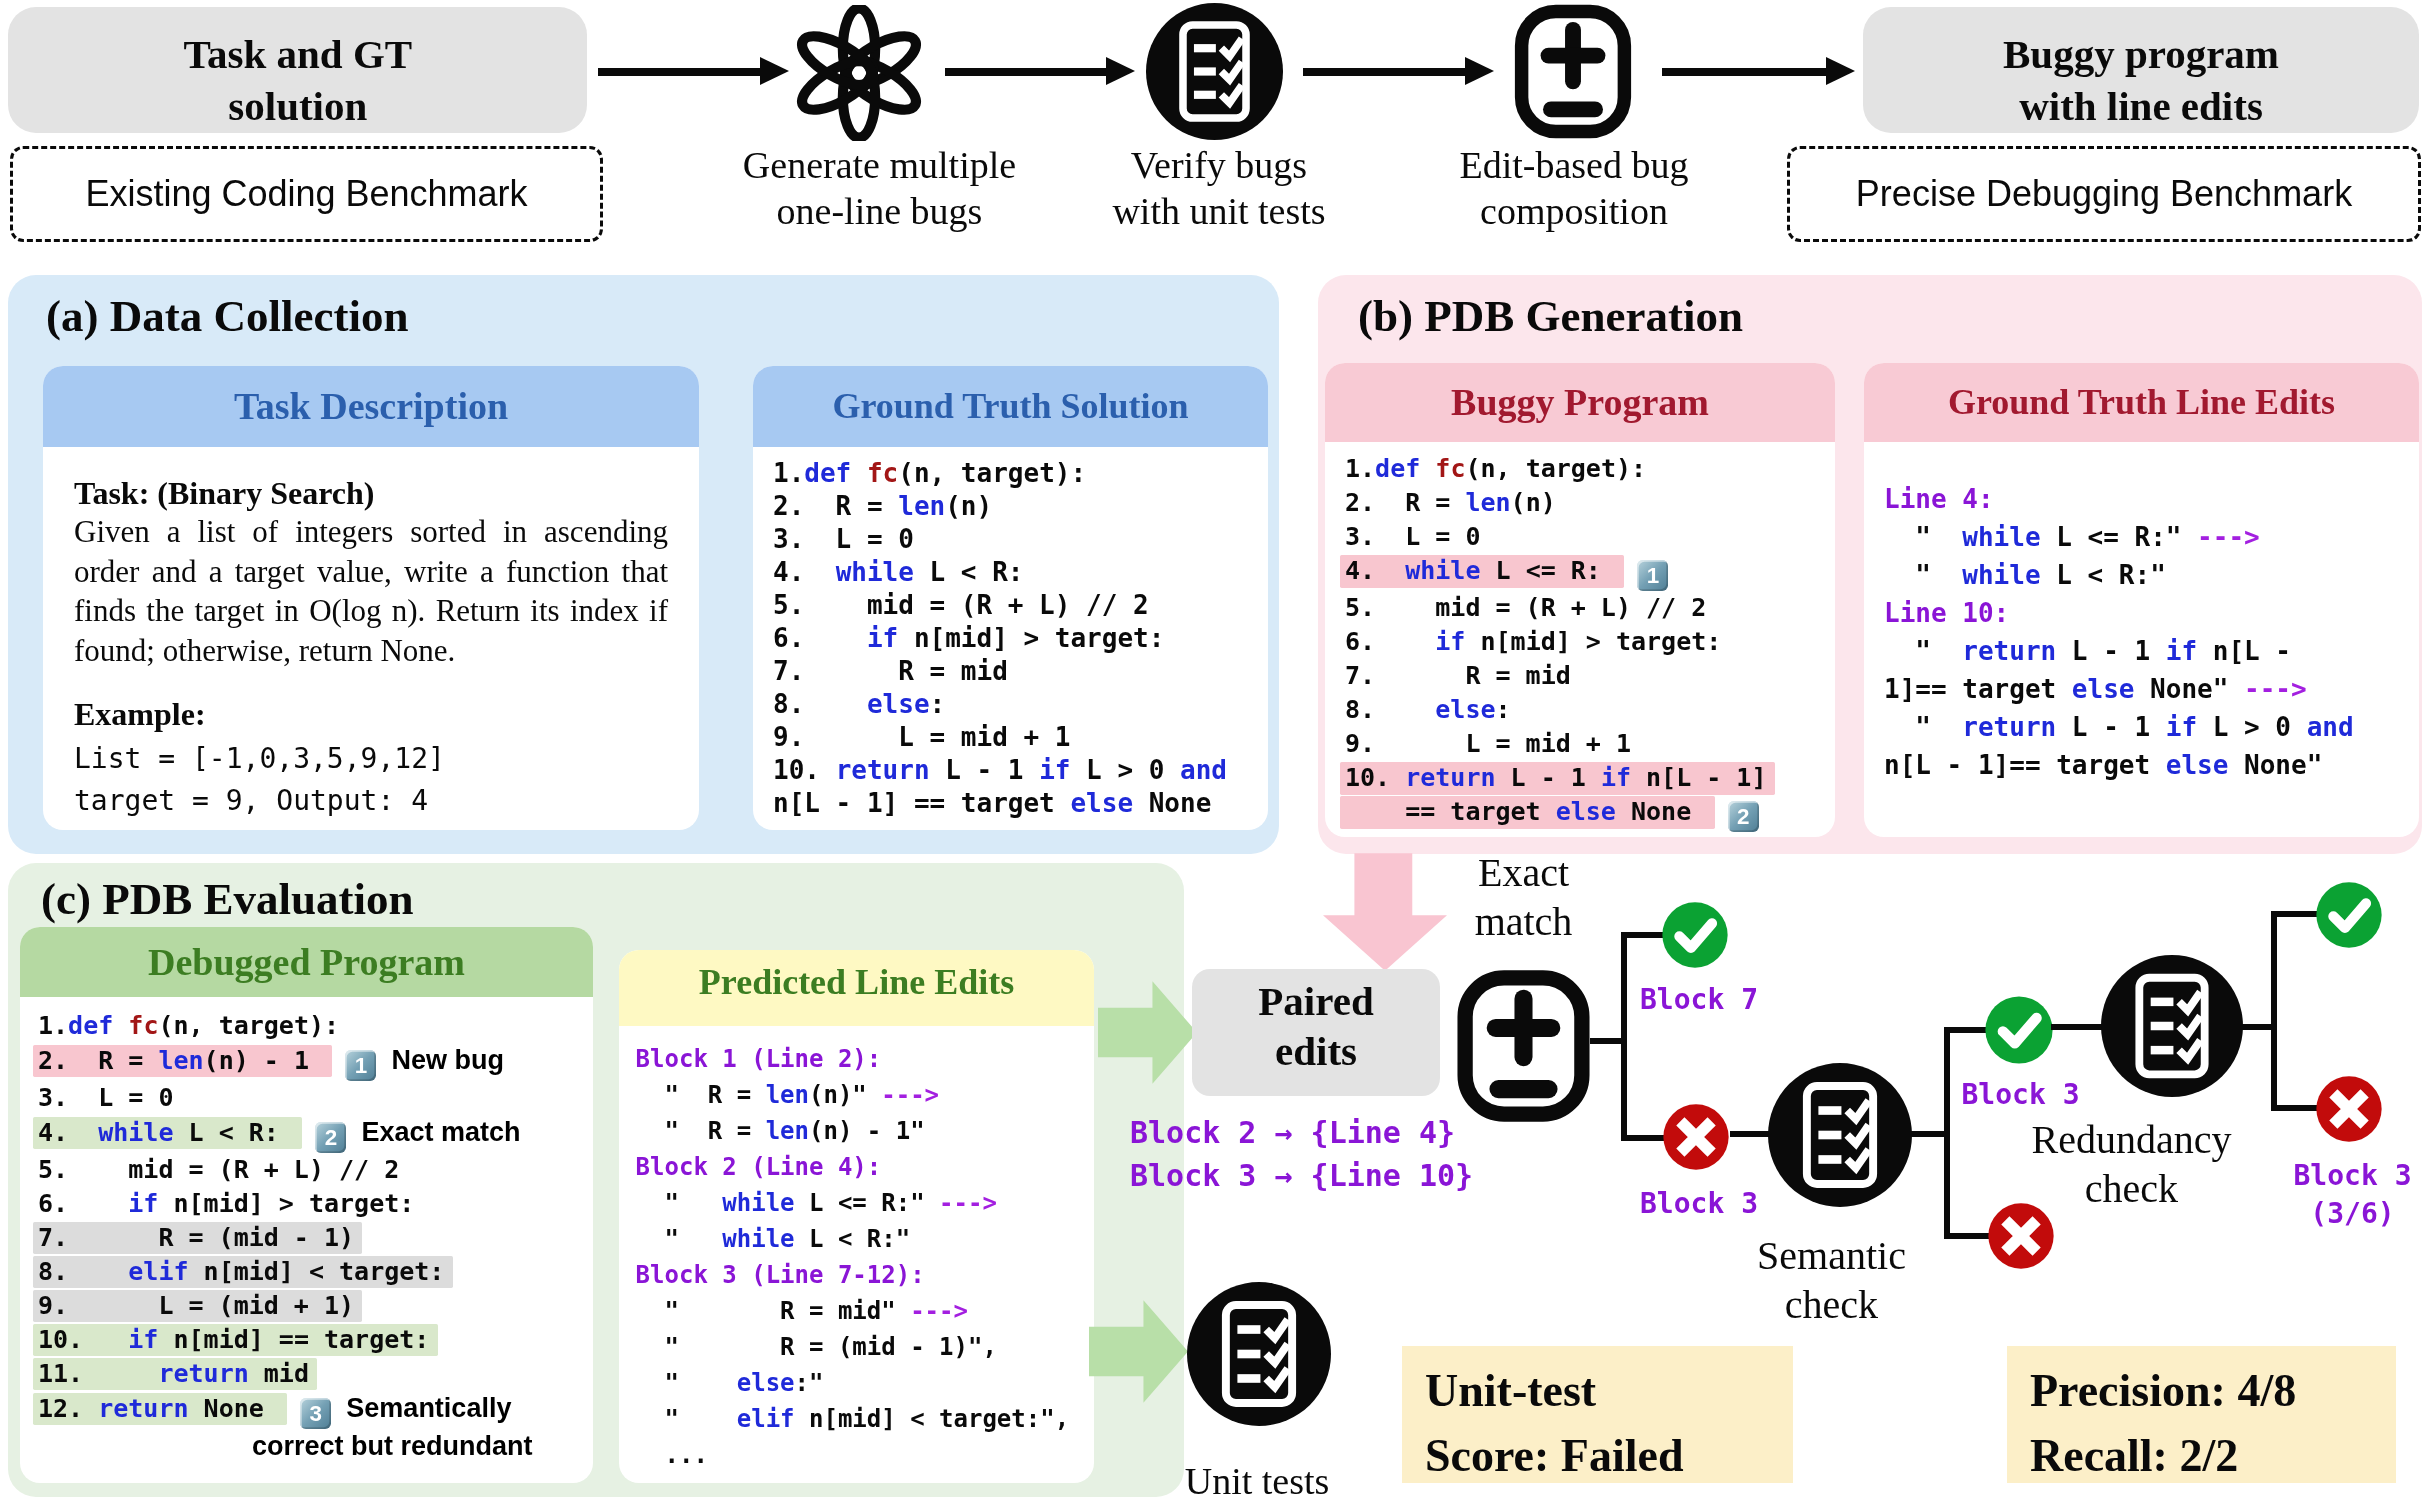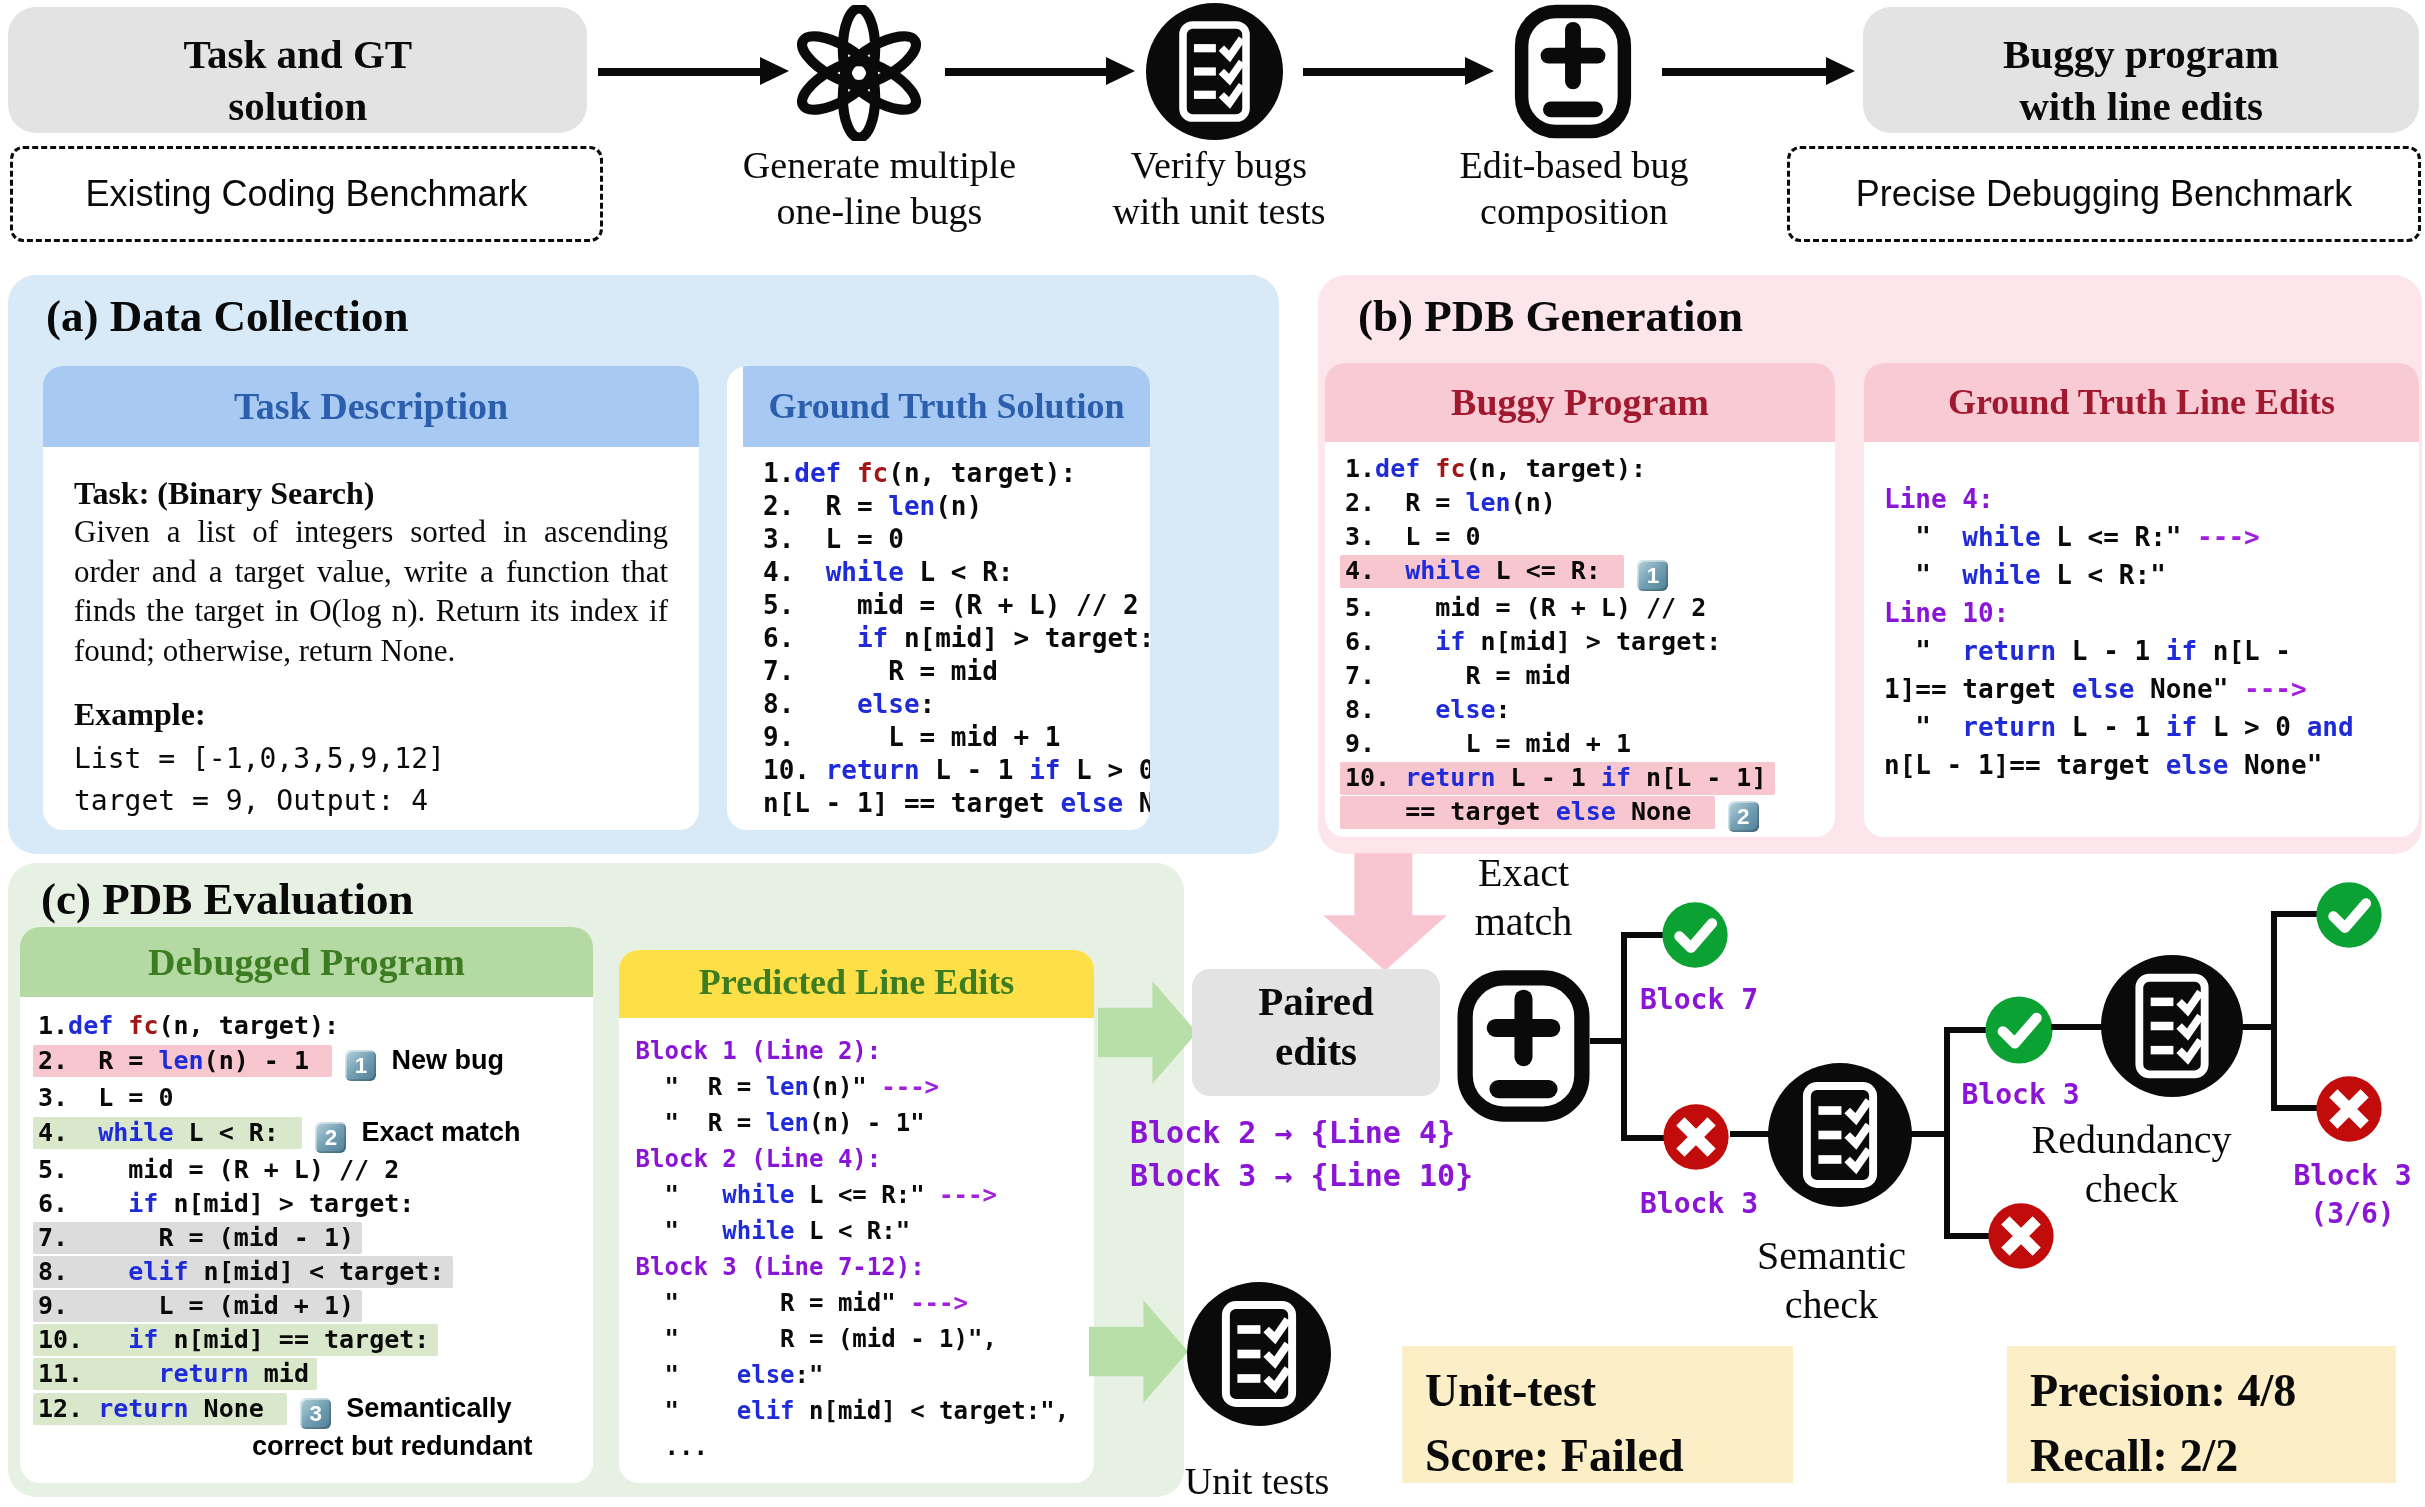--- a/index.html
+++ b/index.html
@@ -132,21 +132,21 @@
     <div class="card-header" style="background:#a7c9f2;color:#2b5fad;height:81px;line-height:81px;">Task Description</div>
     <div style="padding:28px 31px 0 31px;">
       <div style="font-weight:bold;font-size:32px;">Task: (Binary Search)</div>
       <div style="font-size:31px;line-height:1.28;text-align:justify;">Given a list of integers sorted in ascending order and a target value, write a function that finds the target in O(log n). Return its index if found; otherwise, return None.</div>
       <div style="font-weight:bold;font-size:32px;margin-top:25px;">Example:</div>
       <div class="mono ml" style="font-weight:normal;font-family:'DejaVu Sans Mono',monospace;font-size:28px;line-height:1.5;margin-top:5px;">List = [-1,0,3,5,9,12]
 target = 9, Output: 4</div>
     </div>
   </div>
 
-  <div class="card" style="left:727px;top:366px;width:423px;height:464px;padding-left:16px;">
+  <div class="card" style="left:753px;top:366px;width:515px;height:464px;">
     <div class="card-header" style="background:#a7c9f2;color:#2b5fad;height:81px;line-height:81px;font-size:36px;">Ground Truth Solution</div>
     <div class="code" style="padding:10px 0 0 20px;font-size:26px;line-height:33px;"><div class="code-line"><span><span class="tok-t">1.</span><span class="tok-k">def</span><span class="tok-t"> </span><span class="tok-f">fc</span><span class="tok-t">(n, target):</span></span></div><div class="code-line"><span><span class="tok-t">2.  R = </span><span class="tok-k">len</span><span class="tok-t">(n)</span></span></div><div class="code-line"><span><span class="tok-t">3.  L = 0</span></span></div><div class="code-line"><span><span class="tok-t">4.  </span><span class="tok-k">while</span><span class="tok-t"> L &lt; R:</span></span></div><div class="code-line"><span><span class="tok-t">5.    mid = (R + L) // 2</span></span></div><div class="code-line"><span><span class="tok-t">6.    </span><span class="tok-k">if</span><span class="tok-t"> n[mid] &gt; target:</span></span></div><div class="code-line"><span><span class="tok-t">7.      R = mid</span></span></div><div class="code-line"><span><span class="tok-t">8.    </span><span class="tok-k">else</span><span class="tok-t">:</span></span></div><div class="code-line"><span><span class="tok-t">9.      L = mid + 1</span></span></div><div class="code-line"><span><span class="tok-t">10. </span><span class="tok-k">return</span><span class="tok-t"> L - 1 </span><span class="tok-k">if</span><span class="tok-t"> L &gt; 0 </span><span class="tok-k">and</span></span></div><div class="code-line"><span><span class="tok-t">n[L - 1] == target </span><span class="tok-k">else</span><span class="tok-t"> None</span></span></div></div>
   </div>
 
   <div class="panel" style="left:1318px;top:275px;width:1104px;height:579px;background:#fce6ec;"></div>
   <div class="panel-title" style="left:1358px;top:290px;">(b) PDB Generation</div>
 
   <div class="card" style="left:1325px;top:363px;width:510px;height:474px;">
     <div class="card-header" style="background:#f8cad4;color:#a1192f;height:79px;line-height:79px;">Buggy Program</div>
     <div class="code" style="padding:10px 0 0 20px;font-size:25px;line-height:34px;"><div class="code-line"><span><span class="tok-t">1.</span><span class="tok-k">def</span><span class="tok-t"> </span><span class="tok-f">fc</span><span class="tok-t">(n, target):</span></span></div><div class="code-line"><span><span class="tok-t">2.  R = </span><span class="tok-k">len</span><span class="tok-t">(n)</span></span></div><div class="code-line"><span><span class="tok-t">3.  L = 0</span></span></div><div class="code-line"><span class="hl hl-pink"><span class="tok-t">4.  </span><span class="tok-k">while</span><span class="tok-t"> L &lt;= R: </span></span><span class="badge">1</span></div><div class="code-line"><span><span class="tok-t">5.    mid = (R + L) // 2</span></span></div><div class="code-line"><span><span class="tok-t">6.    </span><span class="tok-k">if</span><span class="tok-t"> n[mid] &gt; target:</span></span></div><div class="code-line"><span><span class="tok-t">7.      R = mid</span></span></div><div class="code-line"><span><span class="tok-t">8.    </span><span class="tok-k">else</span><span class="tok-t">:</span></span></div><div class="code-line"><span><span class="tok-t">9.      L = mid + 1</span></span></div><div class="code-line"><span class="hl hl-pink"><span class="tok-t">10. </span><span class="tok-k">return</span><span class="tok-t"> L - 1 </span><span class="tok-k">if</span><span class="tok-t"> n[L - 1]</span></span></div><div class="code-line"><span class="hl hl-pink"><span class="tok-t">    == target </span><span class="tok-k">else</span><span class="tok-t"> None </span></span><span class="badge">2</span></div></div>
@@ -159,21 +159,21 @@
 
   <div class="panel" style="left:8.3px;top:863px;width:1176px;height:634px;background:#e6f1e3;"></div>
   <div class="panel-title" style="left:41px;top:873px;">(c) PDB Evaluation</div>
 
   <div class="card" style="left:20px;top:927px;width:573px;height:556px;">
     <div class="card-header" style="background:#b5d9a2;color:#3c7d22;height:70px;line-height:70px;">Debugged Program</div>
     <div class="code" style="padding:11.6px 0 0 18px;font-size:25px;line-height:34px;"><div class="code-line"><span><span class="tok-t">1.</span><span class="tok-k">def</span><span class="tok-t"> </span><span class="tok-f">fc</span><span class="tok-t">(n, target):</span></span></div><div class="code-line"><span class="hl hl-pink"><span class="tok-t">2.  R = </span><span class="tok-k">len</span><span class="tok-t">(n) - 1 </span></span><span class="badge">1</span><span class="note">New bug</span></div><div class="code-line"><span><span class="tok-t">3.  L = 0</span></span></div><div class="code-line"><span class="hl hl-green"><span class="tok-t">4.  </span><span class="tok-k">while</span><span class="tok-t"> L &lt; R: </span></span><span class="badge">2</span><span class="note">Exact match</span></div><div class="code-line"><span><span class="tok-t">5.    mid = (R + L) // 2</span></span></div><div class="code-line"><span><span class="tok-t">6.    </span><span class="tok-k">if</span><span class="tok-t"> n[mid] &gt; target:</span></span></div><div class="code-line"><span class="hl hl-gray"><span class="tok-t">7.      R = (mid - 1)</span></span></div><div class="code-line"><span class="hl hl-gray"><span class="tok-t">8.    </span><span class="tok-k">elif</span><span class="tok-t"> n[mid] &lt; target:</span></span></div><div class="code-line"><span class="hl hl-gray"><span class="tok-t">9.      L = (mid + 1)</span></span></div><div class="code-line"><span class="hl hl-green"><span class="tok-t">10.   </span><span class="tok-k">if</span><span class="tok-t"> n[mid] == target:</span></span></div><div class="code-line"><span class="hl hl-green"><span class="tok-t">11.     </span><span class="tok-k">return</span><span class="tok-t"> mid</span></span></div><div class="code-line"><span class="hl hl-green"><span class="tok-t">12. </span><span class="tok-k">return</span><span class="tok-t"> None </span></span><span class="badge">3</span><span class="note">Semantically</span></div><div class="code-line"><span class="note note-only">correct but redundant</span></div></div>
   </div>
 
   <div class="card" style="left:619px;top:950px;width:475px;height:533px;">
-    <div class="card-header" style="background:#fde047;color:#3c7d22;height:68px;line-height:65px;font-size:36px;">Predicted Line Edits</div>
+    <div class="card-header" style="background:#fef9c3;color:#3c7d22;height:76px;line-height:65px;font-size:36px;">Predicted Line Edits</div>
     <div class="code" style="padding:15px 0 0 16.6px;font-size:24px;line-height:36px;"><div class="code-line"><span><span class="tok-lab">Block 1 (Line 2):</span></span></div><div class="code-line"><span><span class="tok-t">  "  R = </span><span class="tok-k">len</span><span class="tok-t">(n)" </span><span class="tok-arr">---&gt;</span></span></div><div class="code-line"><span><span class="tok-t">  "  R = </span><span class="tok-k">len</span><span class="tok-t">(n) - 1"</span></span></div><div class="code-line"><span><span class="tok-lab">Block 2 (Line 4):</span></span></div><div class="code-line"><span><span class="tok-t">  "   </span><span class="tok-k">while</span><span class="tok-t"> L &lt;= R:" </span><span class="tok-arr">---&gt;</span></span></div><div class="code-line"><span><span class="tok-t">  "   </span><span class="tok-k">while</span><span class="tok-t"> L &lt; R:"</span></span></div><div class="code-line"><span><span class="tok-lab">Block 3 (Line 7-12):</span></span></div><div class="code-line"><span><span class="tok-t">  "       R = mid" </span><span class="tok-arr">---&gt;</span></span></div><div class="code-line"><span><span class="tok-t">  "       R = (mid - 1)",</span></span></div><div class="code-line"><span><span class="tok-t">  "    </span><span class="tok-k">else</span><span class="tok-t">:"</span></span></div><div class="code-line"><span><span class="tok-t">  "    </span><span class="tok-k">elif</span><span class="tok-t"> n[mid] &lt; target:",</span></span></div><div class="code-line"><span><span class="tok-t">  ...</span></span></div></div>
   </div>
 
   <div class="abs" style="left:1323px;top:853px;width:124px;height:118px;">
     <svg viewBox="0 0 150 142" width="100%" height="100%">
       <polygon points="38,0 108,0 108,75 150,75 75,142 0,75 38,75" fill="#f9c5d1"></polygon>
     </svg>
   </div>
 
   <div class="abs" style="left:1098px;top:981px;width:99px;height:103px;">

